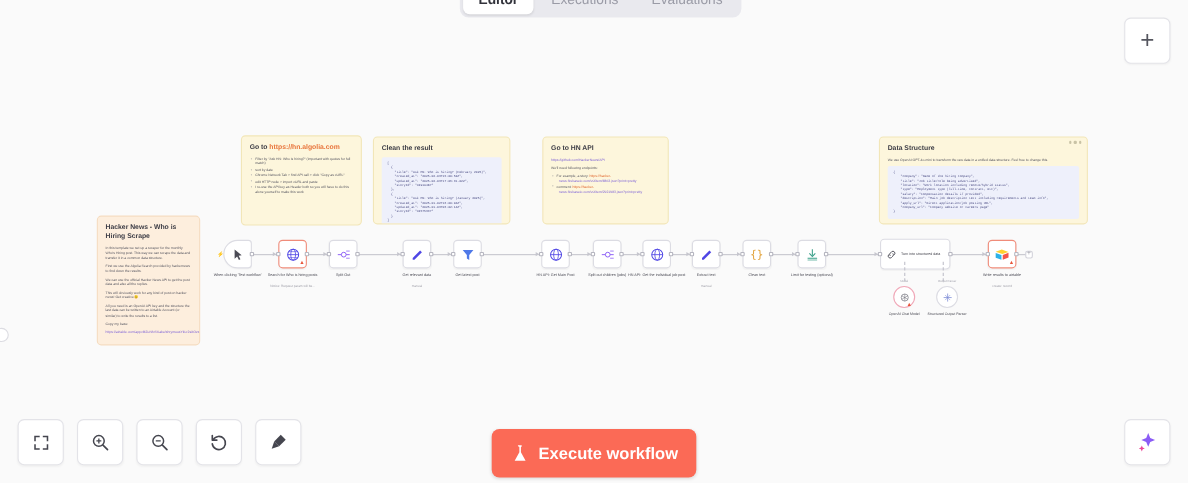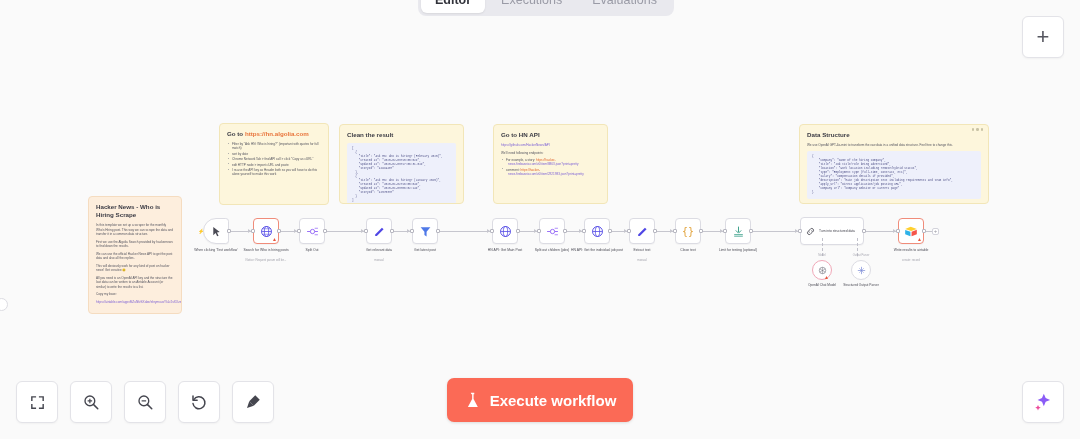--- a/index.html
+++ b/index.html
@@ -159,21 +159,21 @@
   }
 
   
   .tool {
     position: absolute; bottom: 16px; width: 42px; height: 42px;
     background: #fff; border: 1px solid #e3e3e8; border-radius: 6px;
     display: flex; align-items: center; justify-content: center;
     color: #45464f; box-shadow: 0 1px 2px rgba(0,0,0,.04);
   }
   .exec-btn {
-    position: absolute; left: 447px; bottom: 17px;
+    position: absolute; left: 447px; bottom: 5px;
     width: 186px; height: 44px; background: #fb6a56; color: #fff;
     border-radius: 7px; display: flex; align-items: center;
     justify-content: center; gap: 9px; font-size: 15px; font-weight: 600;
     box-shadow: 0 1px 3px rgba(0,0,0,.12);
   }
   .ai-btn {
     position: absolute; right: 16px; bottom: 16px; width: 42px; height: 42px;
     background: #fff; border: 1px solid #e3e3e8; border-radius: 6px;
     display: flex; align-items: center; justify-content: center;
     box-shadow: 0 1px 2px rgba(0,0,0,.04);

